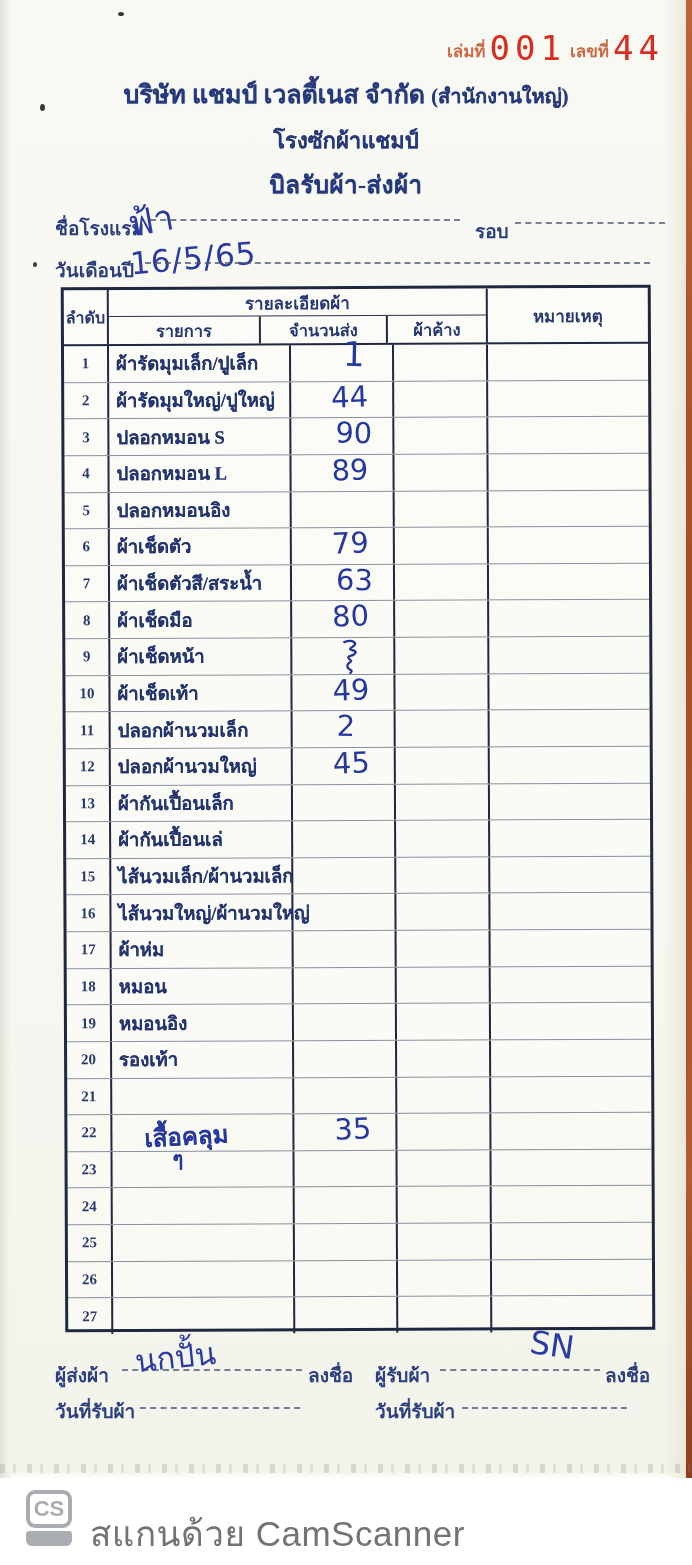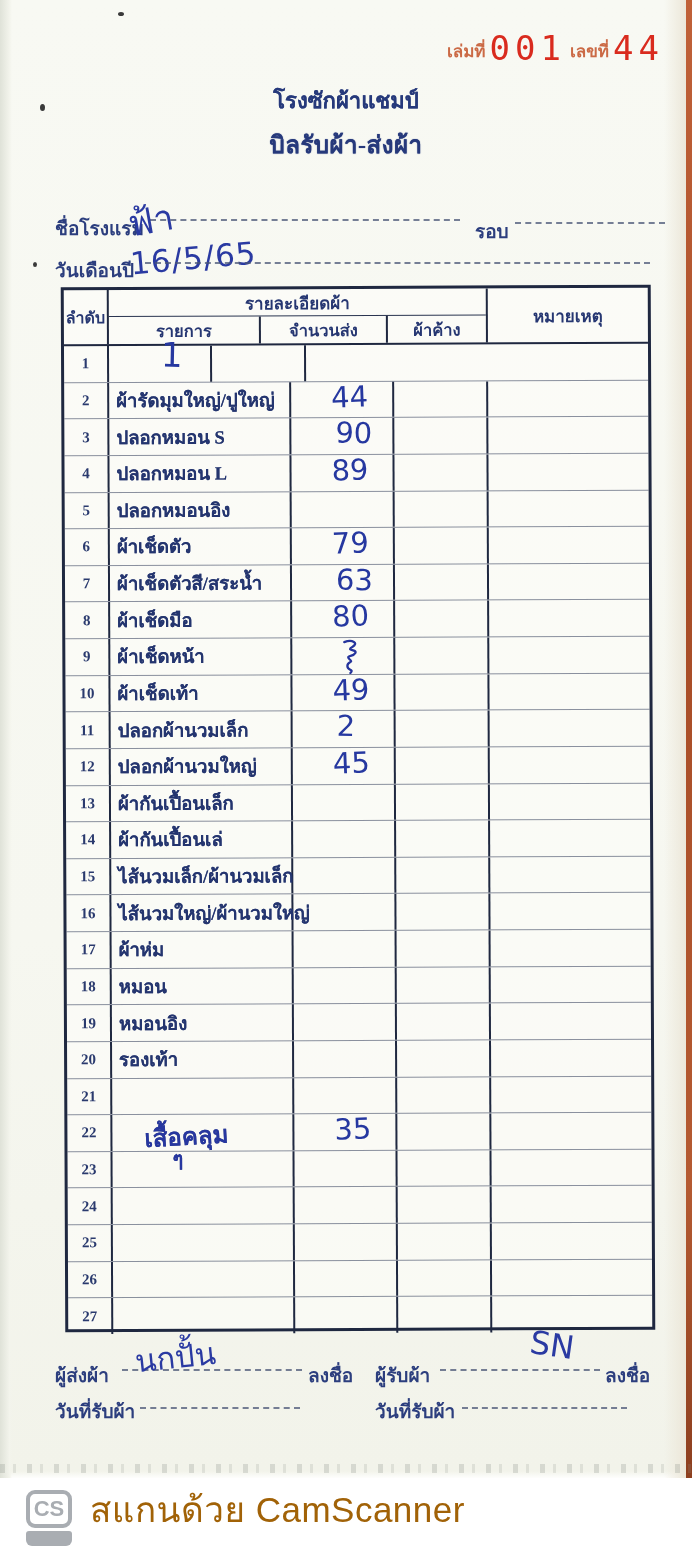--- a/index.html
+++ b/index.html
@@ -83,22 +83,22 @@
   .hw-sender{position:absolute;left:135px;top:1332px;font-size:31px;transform:rotate(-6deg);}
   .hw-receiver{position:absolute;left:530px;top:1326px;font-size:32px;transform:rotate(8deg);}
 
   
   .footer{position:absolute;left:0;top:1478px;width:692px;height:87px;background:#ffffff;}
   .cs-logo{position:absolute;left:26px;top:12px;width:50px;}
   .cs-box{width:46px;height:38px;border:4px solid #a9adb2;border-radius:9px;box-sizing:border-box;
           display:flex;align-items:center;justify-content:center;
           font-family:"Liberation Sans",sans-serif;font-weight:bold;font-size:22px;color:#a9adb2;}
   .cs-tab{width:46px;height:15px;background:#a9adb2;border-radius:3px 3px 6px 6px;margin-top:3px;}
-  .scan-text{position:absolute;left:90px;top:4px;font-family:"Liberation Sans",sans-serif;
-             font-size:35px;color:#a16207;letter-spacing:.5px;}
+  .scan-text{position:absolute;left:90px;top:28px;font-family:"Liberation Sans",sans-serif;
+             font-size:35px;color:#737373;letter-spacing:.5px;}
 </style>
 </head>
 <body>
 
 <div class="page">
 
   <div class="edge-left"></div>
   <div class="edge-right-shade"></div>
   <div class="edge-right-strip"></div>
   <div class="noise-band"></div>
@@ -107,20 +107,24 @@
   <div class="speck" style="left:33px;top:262px;width:4px;height:5px;"></div>
 
   <div class="serial">
     <span class="lbl">เล่มที่</span>
     <span class="num">001</span>
     <span class="lbl">เลขที่</span>
     <span class="num">44</span>
   </div>
 
   <div class="title-block">
+    <div class="company">
+      <span>บริษัท แชมป์ เวลตี้เนส จำกัด</span>
+      <span class="branch">(สำนักงานใหญ่)</span>
+    </div>
     <div class="laundry">โรงซักผ้าแชมป์</div>
     <div class="doctitle">บิลรับผ้า-ส่งผ้า</div>
   </div>
 
   <span class="plabel" style="left:55px;top:213px;">ชื่อโรงแรม</span>
   <span class="dline" style="left:150px;top:218px;width:310px;"></span>
   <span class="hw hw-hotel">ฟ้า</span>
   <span class="plabel" style="left:475px;top:216px;">รอบ</span>
   <span class="dline" style="left:515px;top:221px;width:150px;"></span>
 
@@ -137,20 +141,21 @@
           <div class="th-item">รายการ</div>
           <div class="th-qty">จำนวนส่ง</div>
           <div class="th-pending">ผ้าค้าง</div>
         </div>
       </div>
       <div class="th-remarks">หมายเหตุ</div>
     </div>
     <div class="tbody">
         <div class="trow">
           <div class="cell c-no">1</div>
+          <div class="cell c-item">ผ้ารัดมุมเล็ก/ปูเล็ก</div>
           <div class="cell c-qty">
             <span class="hw-qty">1</span>
           </div>
           <div class="cell c-pending"></div>
           <div class="cell c-remark"></div>
         </div>
         <div class="trow">
           <div class="cell c-no">2</div>
           <div class="cell c-item">ผ้ารัดมุมใหญ่/ปูใหญ่</div>
           <div class="cell c-qty">

